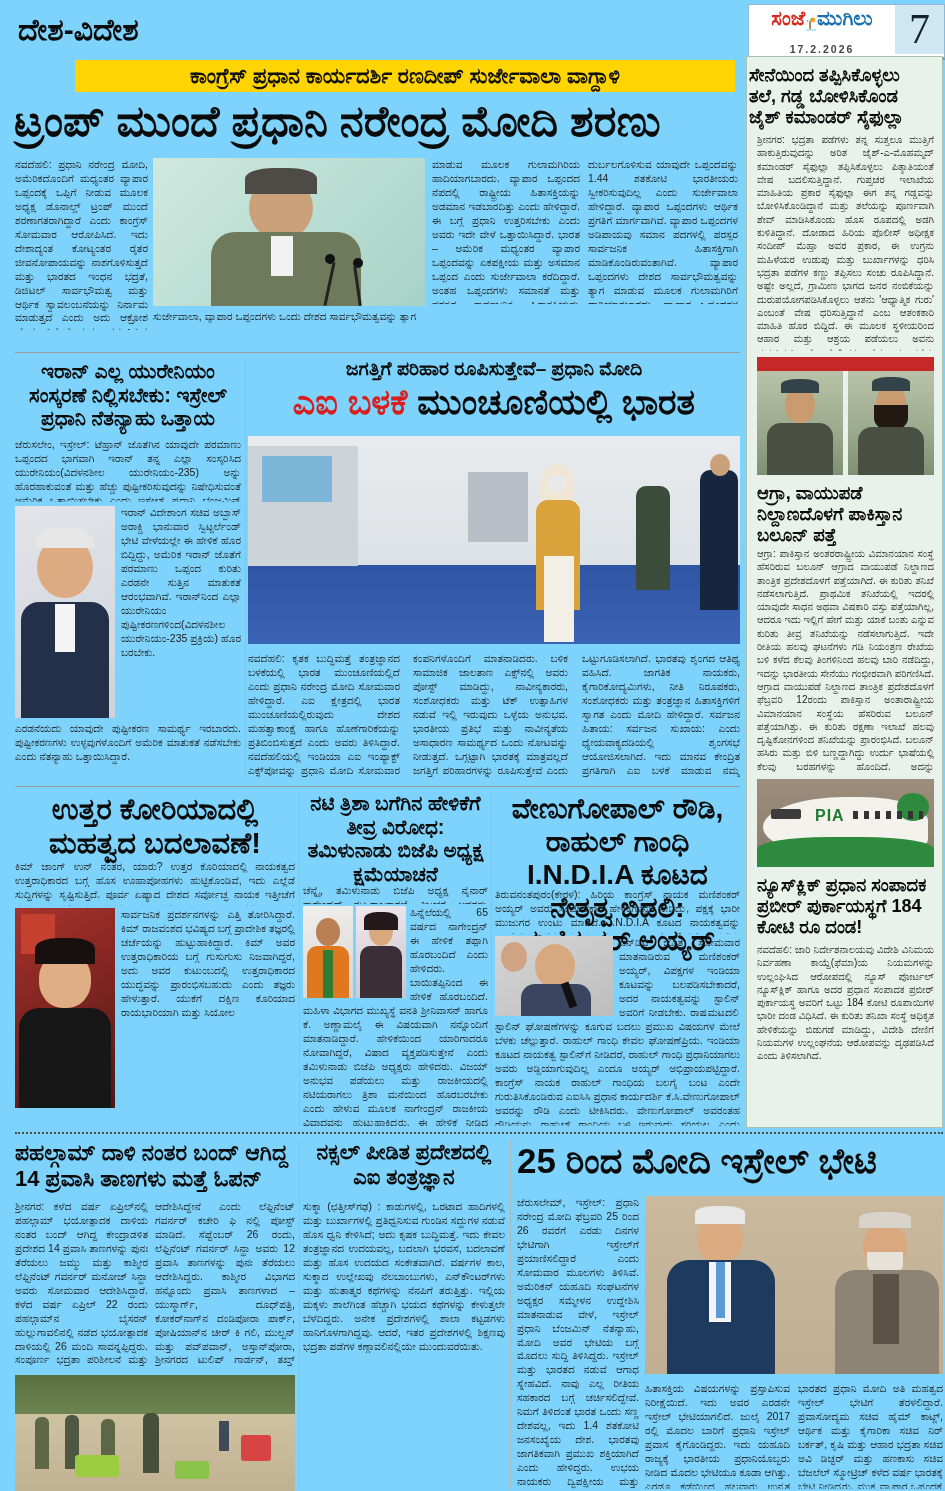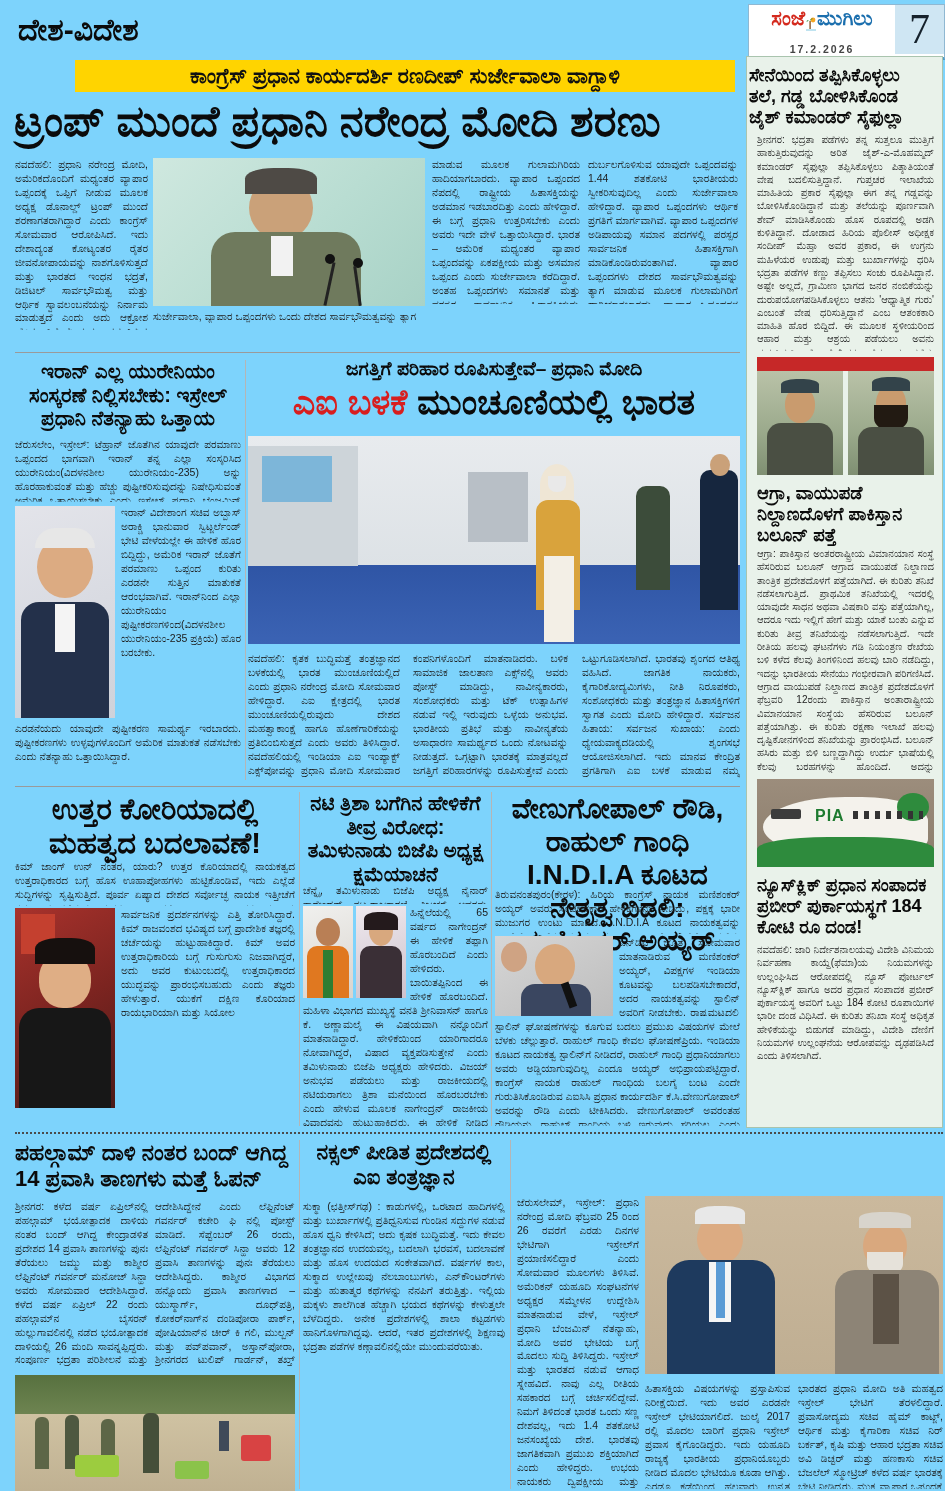--- a/index.html
+++ b/index.html
@@ -189,20 +189,21 @@
     <div class="abs" style="left:204px;top:46px;width:10px;height:30px;background:#3f4a59;"></div>
   </div>
 
   <div class="vrule" style="left:299px;top:1140px;height:349px;"></div>
 
   <div class="abs hl center" style="left:303px;top:1140px;width:202px;font-size:21px;">ನಕ್ಸಲ್ ಪೀಡಿತ ಪ್ರದೇಶದಲ್ಲಿ ಎಐ ತಂತ್ರಜ್ಞಾನ</div>
   <div class="abs body" style="left:303px;top:1200px;width:202px;height:288px;">ಸುಕ್ಮಾ (ಛತ್ತೀಸ್‌ಗಢ) : ಕಾಡುಗಳಲ್ಲಿ, ಒರಟಾದ ಹಾದಿಗಳಲ್ಲಿ ಮತ್ತು ಬುರ್ಖಾಗಳಲ್ಲಿ ಪ್ರತಿಧ್ವನಿಸುವ ಗುಂಡಿನ ಸದ್ದುಗಳ ನಡುವೆ ಹೊಸ ಧ್ವನಿ ಕೇಳಿಸಿದೆ; ಅದು ಕೃಷಕ ಬುದ್ಧಿಮತ್ತೆ. ಇದು ಕೇವಲ ತಂತ್ರಜ್ಞಾನದ ಉದಯವಲ್ಲ, ಬದಲಾಗಿ ಭರವಸೆ, ಬದಲಾವಣೆ ಮತ್ತು ಹೊಸ ಉದಯದ ಸಂಕೇತವಾಗಿದೆ. ವರ್ಷಗಳ ಕಾಲ, ಸುಕ್ಮಾದ ಉಲ್ಲೇಖವು ನೆಲಬಾಂಬುಗಳು, ಎನ್‌ಕೌಂಟರ್‌ಗಳು ಮತ್ತು ಹುತಾತ್ಮರ ಕಥೆಗಳನ್ನು ನೆನಪಿಗೆ ತರುತ್ತಿತ್ತು. ಇಲ್ಲಿಯ ಮಕ್ಕಳು ಶಾಲೆಗಿಂತ ಹೆಚ್ಚಾಗಿ ಭಯದ ಕಥೆಗಳನ್ನು ಕೇಳುತ್ತಲೇ ಬೆಳೆದಿದ್ದರು. ಅನೇಕ ಪ್ರದೇಶಗಳಲ್ಲಿ ಶಾಲಾ ಕಟ್ಟಡಗಳು ಹಾನಿಗೊಳಗಾಗಿದ್ದವು. ಆದರೆ, ಇತರ ಪ್ರದೇಶಗಳಲ್ಲಿ ಶಿಕ್ಷಣವು ಭದ್ರತಾ ಪಡೆಗಳ ಕಣ್ಗಾವಲಿನಲ್ಲಿಯೇ ಮುಂದುವರೆಯಿತು.</div>
 
   <div class="vrule" style="left:510px;top:1140px;height:349px;"></div>
 
+  <div class="abs hl" style="left:517px;top:1140px;width:428px;font-size:35px;white-space:nowrap;">25 ರಿಂದ ಮೋದಿ ಇಸ್ರೇಲ್ ಭೇಟಿ</div>
   <div class="abs body" style="left:517px;top:1196px;width:122px;height:293px;">ಜೆರುಸಲೇಮ್, ಇಸ್ರೇಲ್: ಪ್ರಧಾನಿ ನರೇಂದ್ರ ಮೋದಿ ಫೆಬ್ರವರಿ 25 ರಿಂದ 26 ರವರೆಗೆ ಎರಡು ದಿನಗಳ ಭೇಟಿಗಾಗಿ ಇಸ್ರೇಲ್‌ಗೆ ಪ್ರಯಾಣಿಸಲಿದ್ದಾರೆ ಎಂದು ಸೋಮವಾರ ಮೂಲಗಳು ತಿಳಿಸಿವೆ. ಅಮೆರಿಕನ್ ಯಹೂದಿ ಸಂಘಟನೆಗಳ ಅಧ್ಯಕ್ಷರ ಸಮ್ಮೇಳನ ಉದ್ದೇಶಿಸಿ ಮಾತನಾಡುವ ವೇಳೆ, ಇಸ್ರೇಲ್ ಪ್ರಧಾನಿ ಬೆಂಜಮಿನ್ ನೆತನ್ಯಾಹು, ಮೋದಿ ಅವರ ಭೇಟಿಯ ಬಗ್ಗೆ ಮೊದಲು ಸುದ್ದಿ ತಿಳಿಸಿದ್ದರು. ಇಸ್ರೇಲ್ ಮತ್ತು ಭಾರತದ ನಡುವೆ ಆಗಾಧ ಸ್ನೇಹವಿದೆ. ನಾವು ಎಲ್ಲ ರೀತಿಯ ಸಹಕಾರದ ಬಗ್ಗೆ ಚರ್ಚಿಸಲಿದ್ದೇವೆ. ನಿಮಗೆ ತಿಳಿದಂತೆ ಭಾರತ ಒಂದು ಸಣ್ಣ ದೇಶವಲ್ಲ, ಇದು 1.4 ಶತಕೋಟಿ ಜನಸಂಖ್ಯೆಯ ದೇಶ. ಭಾರತವು ಜಾಗತಿಕವಾಗಿ ಪ್ರಮುಖ ಶಕ್ತಿಯಾಗಿದೆ ಎಂದು ಹೇಳಿದ್ದರು. ಉಭಯ ನಾಯಕರು ದ್ವಿಪಕ್ಷೀಯ ಮತ್ತು ಪ್ರಾದೇಶಿಕ</div>
   <div class="photo" style="left:645px;top:1196px;width:298px;height:178px;background:linear-gradient(180deg,#cbb99d 0%,#bfae92 100%);">
     <div class="abs" style="left:52px;top:18px;width:46px;height:50px;border-radius:50%;background:#dcab82;"></div>
     <div class="abs" style="left:50px;top:10px;width:50px;height:18px;border-radius:40% 40% 0 0;background:#e8e8e8;"></div>
     <div class="abs" style="left:22px;top:64px;width:108px;height:114px;border-radius:22px 22px 0 0;background:#1e3a5e;"></div>
     <div class="abs" style="left:64px;top:66px;width:22px;height:60px;background:#f5f5f5;"></div>
     <div class="abs" style="left:71px;top:66px;width:9px;height:56px;background:#5b9bd5;"></div>
     <div class="abs" style="left:218px;top:26px;width:44px;height:48px;border-radius:50%;background:#d9a87e;"></div>
     <div class="abs" style="left:222px;top:56px;width:36px;height:24px;border-radius:0 0 50% 50%;background:#e6e2da;"></div>
     <div class="abs" style="left:214px;top:16px;width:52px;height:16px;border-radius:40% 40% 0 0;background:#d8d4cc;"></div>

